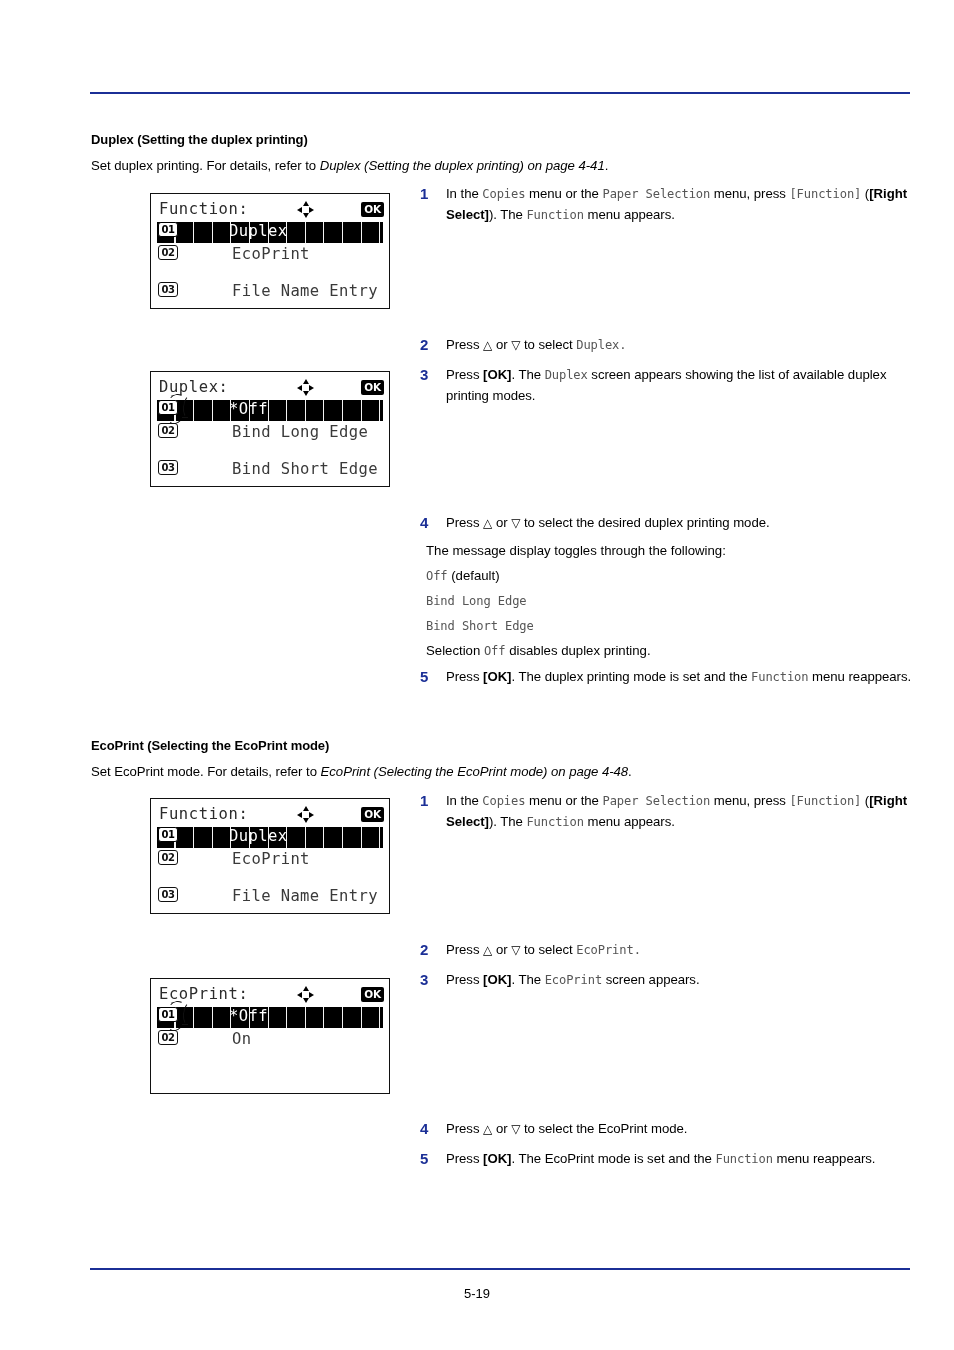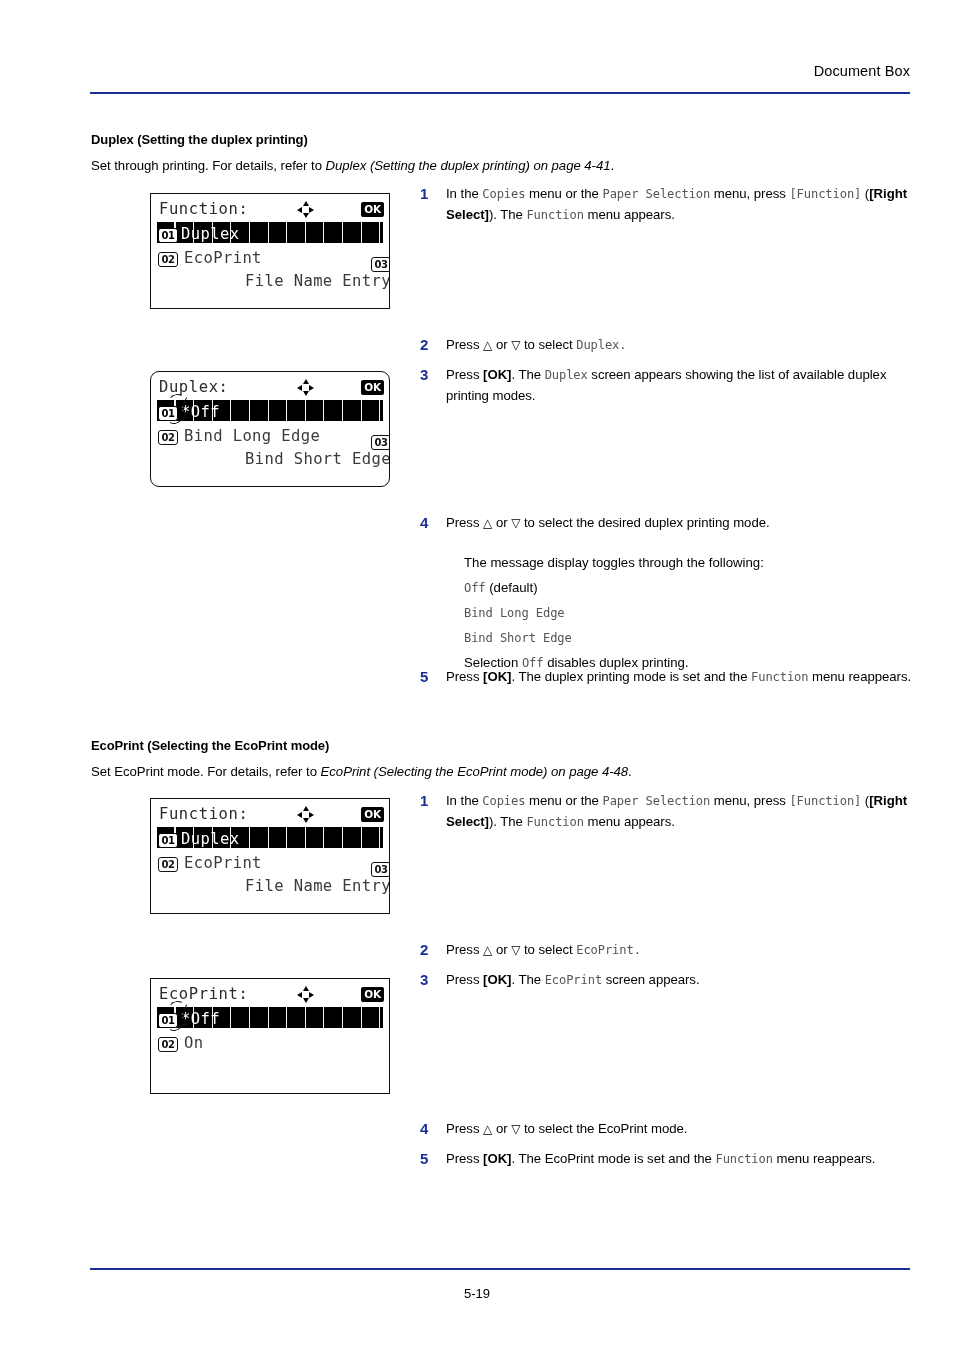--- a/index.html
+++ b/index.html
@@ -145,25 +145,26 @@
     letter-spacing: -.2px;
     margin-left: 44px;
   }
 
   .lcd-row {
     position: absolute;
     left: 0;
     width: 240px;
     height: 22px;
     display: flex;
-    align-items: flex-end;
+    align-items: flex-start;
+    gap: 48px;
   }
   .lcd-row.r1 { top: 28px; }
   .lcd-row.r2 { top: 51px; }
-  .lcd-row.r3 { top: 63px; flex-direction: column; }
+  .lcd-row.r3 { top: 88px; }
 
   
   .lcd-row.sel {
     background: #000;
     left: 6px;
     width: 226px;
     height: 21px;
     background-image:
       repeating-linear-gradient(to right,
         rgba(255,255,255,0) 0px,
@@ -251,51 +252,47 @@
     line-height: 19px;
   }
   .step-body {
     flex: 1 1 auto;
     font-size: 13.2px;
     line-height: 19.5px;
     letter-spacing: -.05px;
   }
   .substep {
     position: absolute;
-    left: 464px;
+    left: 426px;
     width: 466px;
     font-size: 13.2px;
     line-height: 19.5px;
-    margin-top: 12px;
   }
   code, .mono {
     font-family: "DejaVu Sans Mono", monospace;
     font-size: 12.1px;
     color: #555555;
     letter-spacing: -.1px;
   }
   b { font-weight: bold; }
   .tri {
     font-family: "DejaVu Sans", sans-serif;
     font-size: 12px;
   }
 </style>
 </head>
 <body>
 
 <div class="page">
 
-  <div class="header">
-    <span class="header-title">Document Box</span>
-  </div>
   <div class="rule-top"></div>
 
   <div id="body-root">
       <div class="sec-head" style="top: 132px;">Duplex (Setting the duplex printing)</div>
-      <div class="sec-intro" style="top: 158px;"><span>Set through printing. For details, refer to </span><i>Duplex (Setting the duplex printing) on page 4-41</i><span>.</span></div>
+      <div class="sec-intro" style="top: 158px;"><span>Set duplex printing. For details, refer to </span><i>Duplex (Setting the duplex printing) on page 4-41</i><span>.</span></div>
       <div class="lcd" style="left: 150px; top: 193px;">
         <div class="lcd-title-row">
           <div class="lcd-title">Function:</div>
           <div class="lcd-icons">
             <span class="nav-diamond">
               <i class="up"></i>
               <i class="dn"></i>
               <i class="lf"></i>
               <i class="rt"></i>
             </span>
@@ -308,21 +305,21 @@
         </div>
         <div class="lcd-row r2">
           <span class="num-badge">02</span>
           <span class="row-label">EcoPrint</span>
         </div>
         <div class="lcd-row r3">
           <span class="num-badge">03</span>
           <span class="row-label">File Name Entry</span>
         </div>
       </div>
-      <div class="lcd" style="left: 150px; top: 371px; border-radius: 9px;">
+      <div class="lcd" style="left: 150px; top: 371px;">
         <div class="lcd-title-row">
           <div class="lcd-title">Duplex:</div>
           <div class="lcd-icons">
             <span class="nav-diamond">
               <i class="up"></i>
               <i class="dn"></i>
               <i class="lf"></i>
               <i class="rt"></i>
             </span>
             <span class="ok-badge">OK</span>

